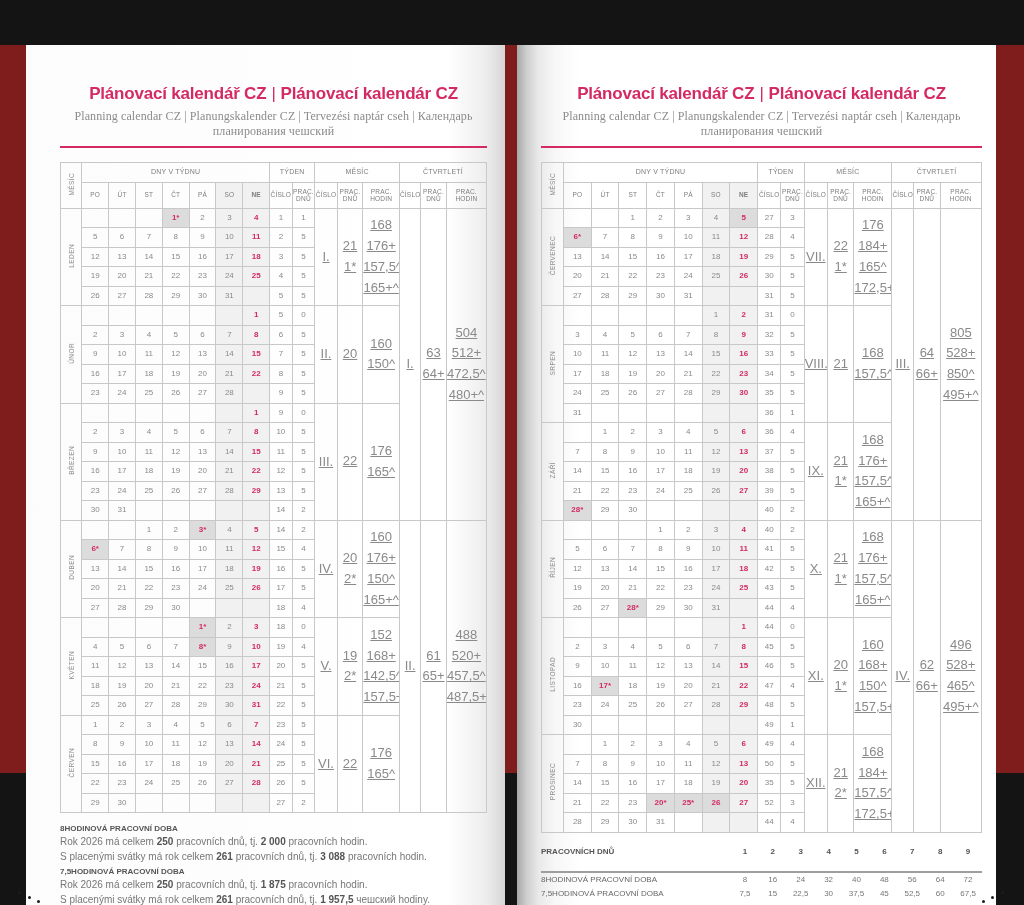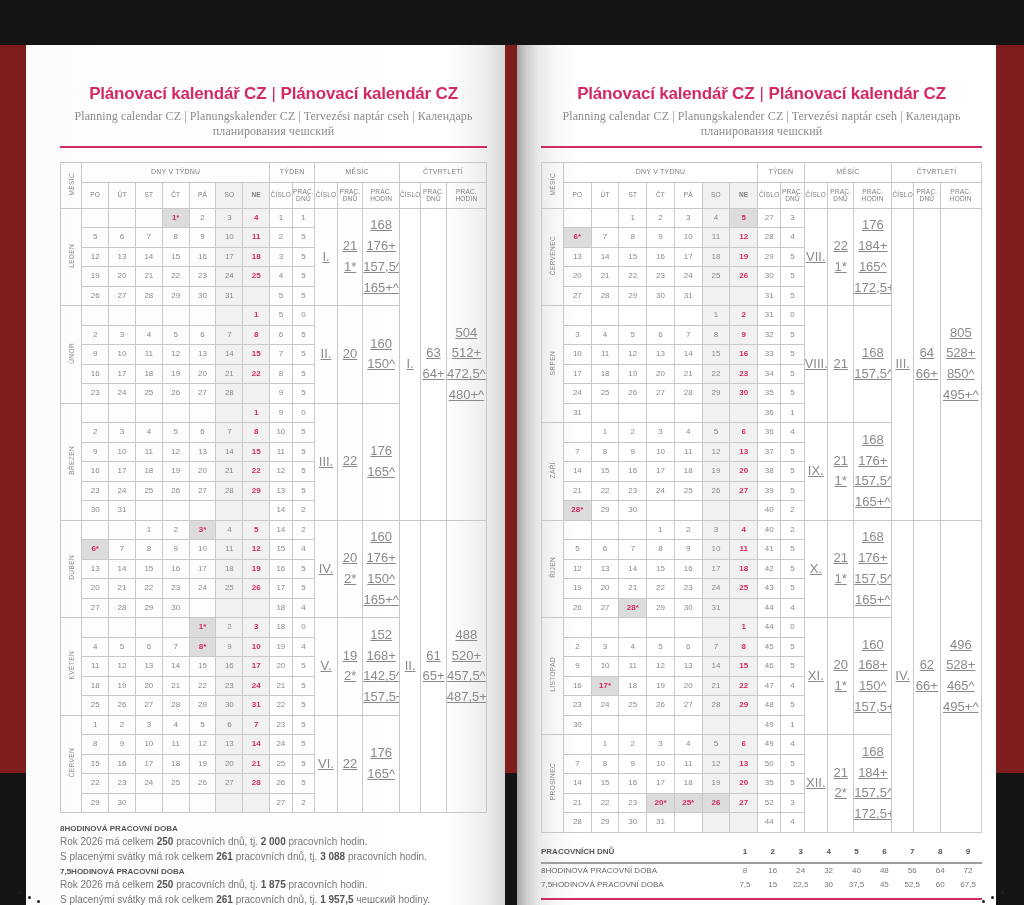--- a/index.html
+++ b/index.html
@@ -67,21 +67,21 @@
   .fl-heading{font-size:8px;font-weight:bold;color:#555;line-height:1.5;margin-top:2px;}
   .fl-line{font-size:10px;color:#777;line-height:1.45;}
   .fl-line b{color:#555;}
   .legend{width:128px;flex:0 0 auto;padding-top:10px;}
   .legend-title{font-size:8px;font-weight:bold;color:#555;line-height:1.6;}
   .legend-item{display:grid;grid-template-columns:14px 1fr;font-size:8px;color:#777;line-height:1.4;}
 
   
   .workdays{margin-top:12px;}
   .wd-row{display:grid;grid-template-columns:190px repeat(9,1fr);align-items:end;}
-  .wd-head{border-bottom:2px solid #9e9e9e;padding-bottom:3px;}
+  .wd-head{border-bottom:2px solid #9e9e9e;padding-bottom:12px;}
   .wd-head .wd-label,.wd-head .wd-val{font-weight:bold;color:#555;}
   .wd-label{font-size:8px;color:#666;text-align:left;line-height:1.8;}
   .wd-val{font-size:8px;color:#777;text-align:center;line-height:1.8;}
 
   .dots{position:absolute;left:0;top:0;width:100%;height:100%;pointer-events:none;}
   .dot{position:absolute;width:3px;height:3px;border-radius:50%;background:#1d1d1d;}
 </style>
 </head>
 <body>
 

